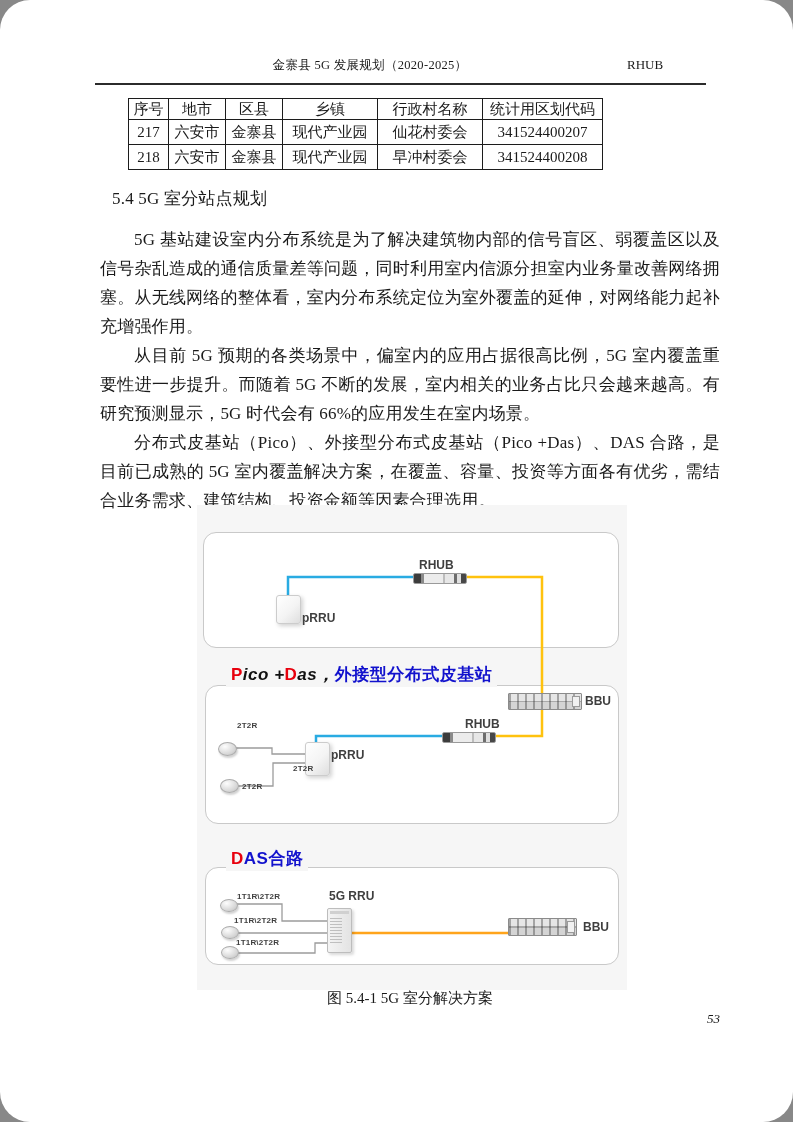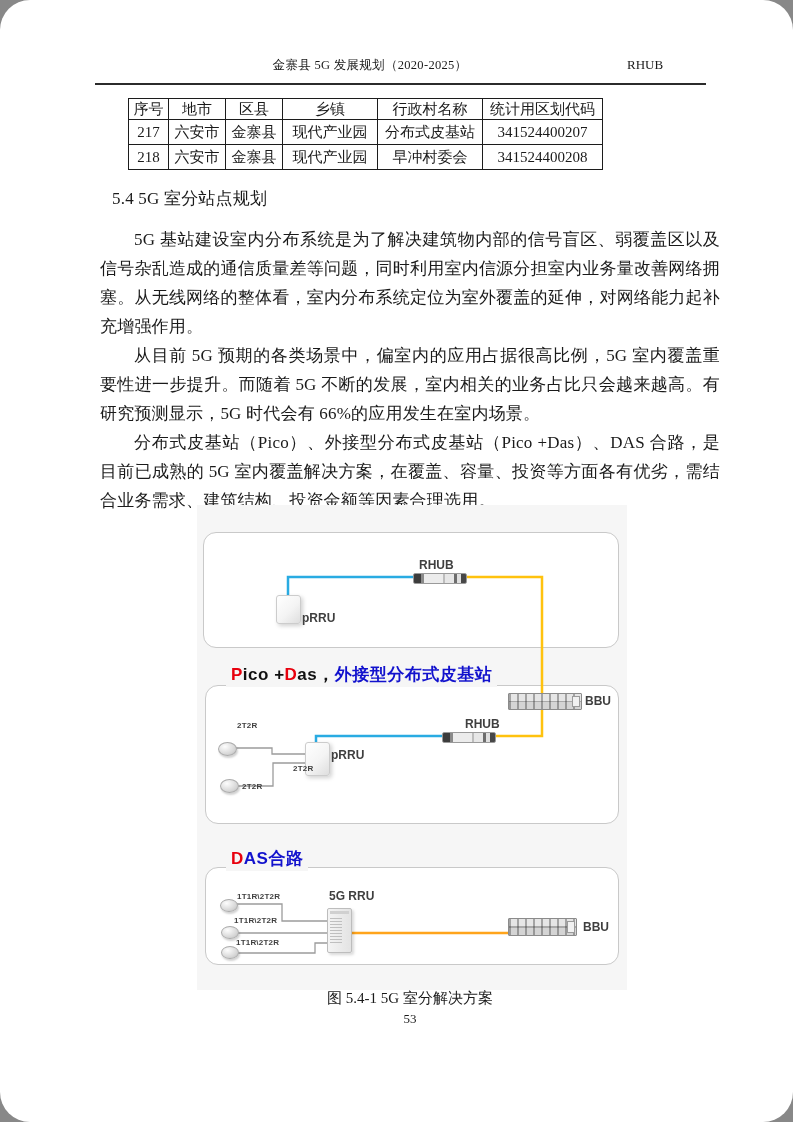--- a/index.html
+++ b/index.html
@@ -26,21 +26,21 @@
   .textblock p { margin:0; text-indent:2em; }
   
   .figure { position:absolute; top:505px; left:197px; width:430px; height:485px; background:#f6f6f6;
     font-family:"Liberation Sans","DejaVu Sans",sans-serif; }
   .fig-box { position:absolute; background:#ffffff; border:1.5px solid #c9c9c9; border-radius:13px; }
   .fig-lines { position:absolute; left:0; top:0; z-index:2; }
   .fig-title { position:absolute; z-index:5; font-size:17px; font-weight:bold;
     background:#f6f6f6; padding:0 5px 3px 5px; line-height:19px; letter-spacing:.5px; white-space:nowrap; }
   .seg-red  { color:#e8000d; }
   .seg-blue { color:#1212cd; }
-  .seg-black{ color:#111111; }
+  .seg-black{ color:#111111;font-style:italic; }
   .fig-label { position:absolute; z-index:4; font-size:12px; font-weight:bold; color:#3f3f3f; white-space:nowrap; }
   .fig-label.small { font-size:8px; letter-spacing:.2px; }
   .dev { position:absolute; z-index:3; }
   .prru { width:23px; border:1px solid #cccccc; border-radius:3px;
     background:linear-gradient(135deg,#ffffff 0%,#f4f4f4 55%,#dedede 100%);
     box-shadow:2px 2px 4px rgba(0,0,0,.18); }
   .rhub { width:52px; height:9px; border:1px solid #9a9a9a; border-radius:2px;
     background:linear-gradient(90deg,#3c3c3c 0 14%,#8a8a8a 14% 20%,#ececec 20% 56%,#bdbdbd 56% 60%,#e7e7e7 60% 76%,#6d6d6d 76% 82%,#e0e0e0 82% 90%,#474747 90% 100%); }
   .bbu { border:1px solid #8b8b8b; border-radius:1px;
     background:
@@ -51,21 +51,21 @@
   .ant { border-radius:50%; border:1px solid #ababab;
     background:radial-gradient(ellipse at 35% 30%, #fdfdfd, #d6d6d6 65%, #b7b7b7);
     box-shadow:1px 2px 2px rgba(0,0,0,.18); }
   .rru5g { width:23px; height:43px; border:1px solid #bdbdbd; border-radius:2px;
     background:linear-gradient(90deg,#f4f4f4,#e3e3e3); box-shadow:2px 2px 3px rgba(0,0,0,.15); }
   .rru5g::before { content:""; position:absolute; left:2px; top:7px; width:12px; bottom:9px;
     background:repeating-linear-gradient(0deg,#bfbfbf 0 1px, rgba(0,0,0,0) 1px 3px); }
   .rru5g::after { content:""; position:absolute; left:2px; top:2px; right:2px; height:3px; background:#d0d0d0; }
   
   .fig-caption { position:absolute; top:989px; left:100px; width:620px; text-align:center; font-size:15px; }
-  .page-num { position:absolute; top:1011px; left:100px; width:620px; text-align:center; font-size:13px; }
+  .page-num { position:absolute; top:1011px; left:100px; width:620px; text-align:right; font-size:13px;font-style:italic; }
 </style>
 </head>
 <body>
 
 <div class="page">
 
   <div class="hdr-title">金寨县 5G 发展规划（2020-2025）</div>
   <div class="hdr-org">RHUB</div>
   <div class="hdr-rule"></div>
 
@@ -85,21 +85,21 @@
       <th>区县</th>
       <th>乡镇</th>
       <th>行政村名称</th>
       <th>统计用区划代码</th>
     </tr>
     <tr>
       <td>217</td>
       <td>六安市</td>
       <td>金寨县</td>
       <td>现代产业园</td>
-      <td>分布式皮基站</td>
+      <td>仙花村委会</td>
       <td>341524400207</td>
     </tr>
     <tr>
       <td>218</td>
       <td>六安市</td>
       <td>金寨县</td>
       <td>现代产业园</td>
       <td>早冲村委会</td>
       <td>341524400208</td>
     </tr>

